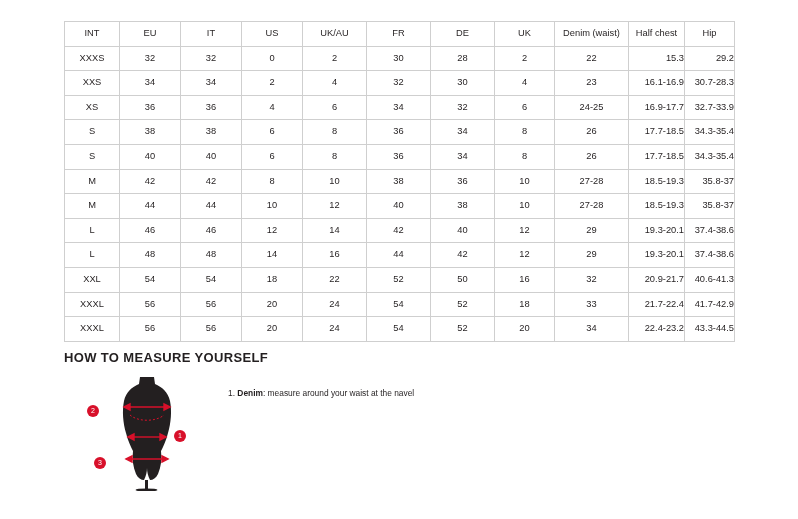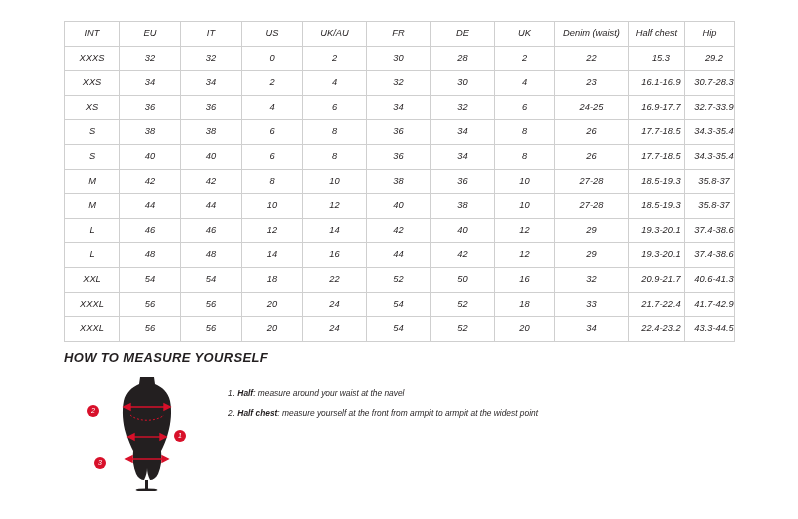--- a/index.html
+++ b/index.html
@@ -12,21 +12,20 @@
     height: 519px;
     font-family: "Liberation Sans", sans-serif;
     color: #231f20;
     position: relative;
     overflow: hidden;
   }
   .page {
     position: relative;
     width: 798px;
     height: 519px;
-    font-style: italic;
   }
 
   
   .size-table-wrap {
     position: absolute;
     left: 64px;
     top: 21px;
     width: 670px;
   }
   table.size-table {
@@ -57,21 +56,21 @@
   col.c4 { width: 64px; }
   col.c5 { width: 64px; }
   col.c6 { width: 64px; }
   col.c7 { width: 60px; }
   col.c8 { width: 74px; }
   col.c9 { width: 56px; }
   col.c10 { width: 50px; }
 
   
   table.size-table td.left {
-    text-align: center;
+    text-align: right;
     padding-left: 9px;
   }
 
   
   .measure-section {
     position: absolute;
     left: 64px;
     top: 350px;
     width: 670px;
   }
@@ -366,24 +365,20 @@
         </svg>
 
         <div class="bullet b1">1</div>
         <div class="bullet b2">2</div>
         <div class="bullet b3">3</div>
       </div>
 
       <div class="notes">
         <div class="note">
           <span>1.</span>
-          <b>Half</b><span>: measure around your waist at the navel</span>
-        </div>
-        <div class="note">
-          <span>2.</span>
-          <b>Half chest</b><span>: measure yourself at the front from armpit to armpit at the widest point</span>
+          <b>Denim</b><span>: measure around your waist at the navel</span>
         </div>
       </div>
 
     </div>
   </div>
 
 </div>
 
 </body></html>

